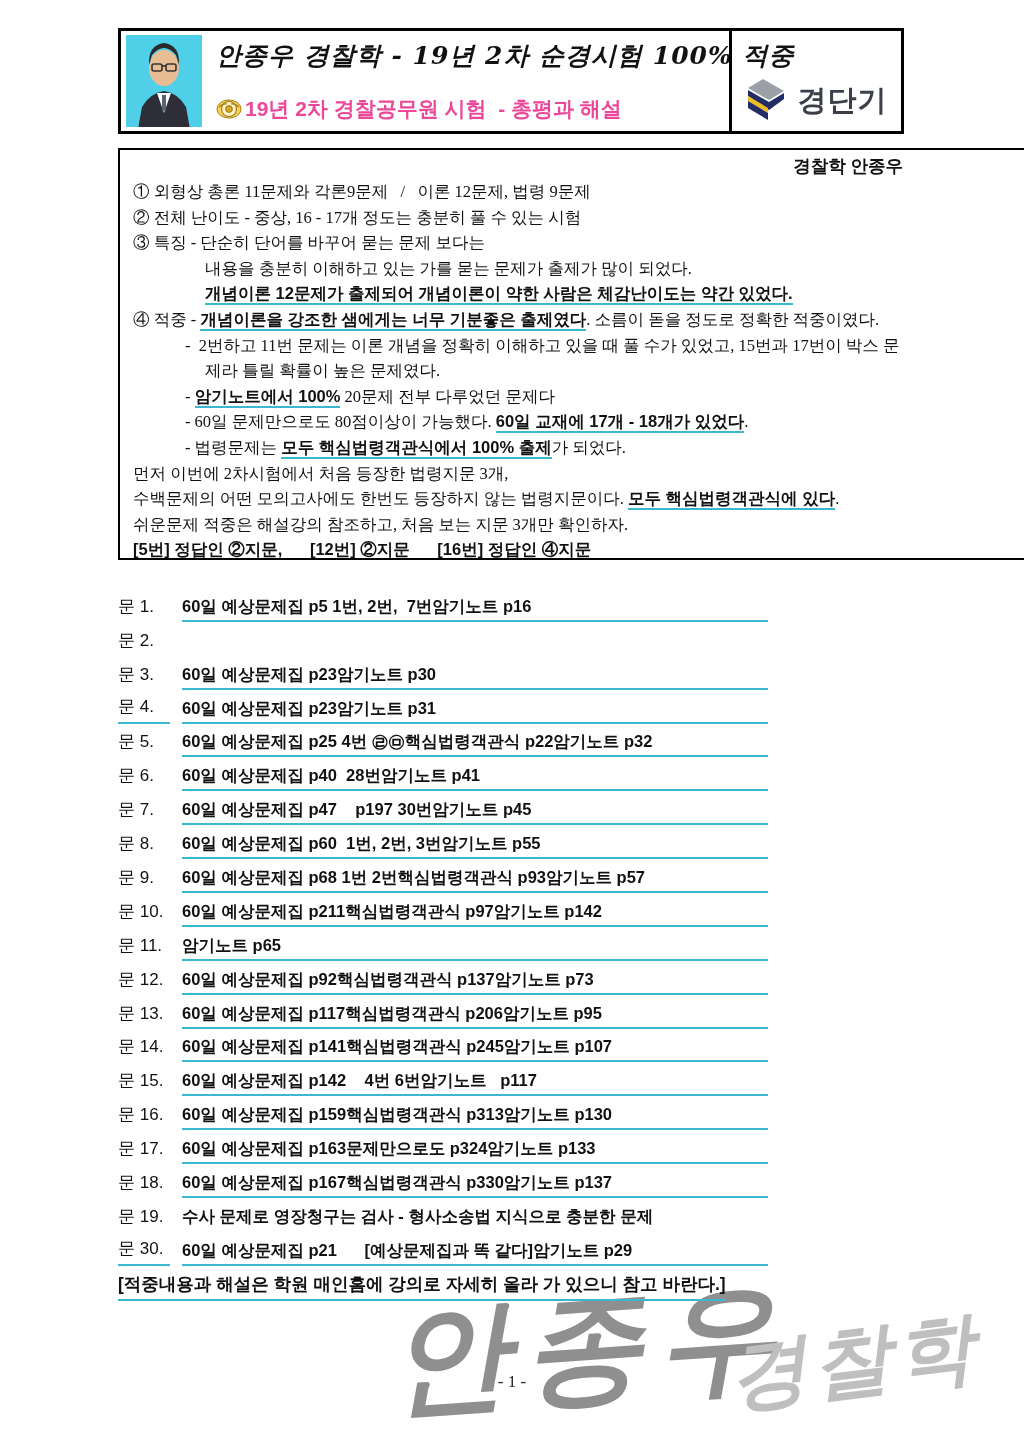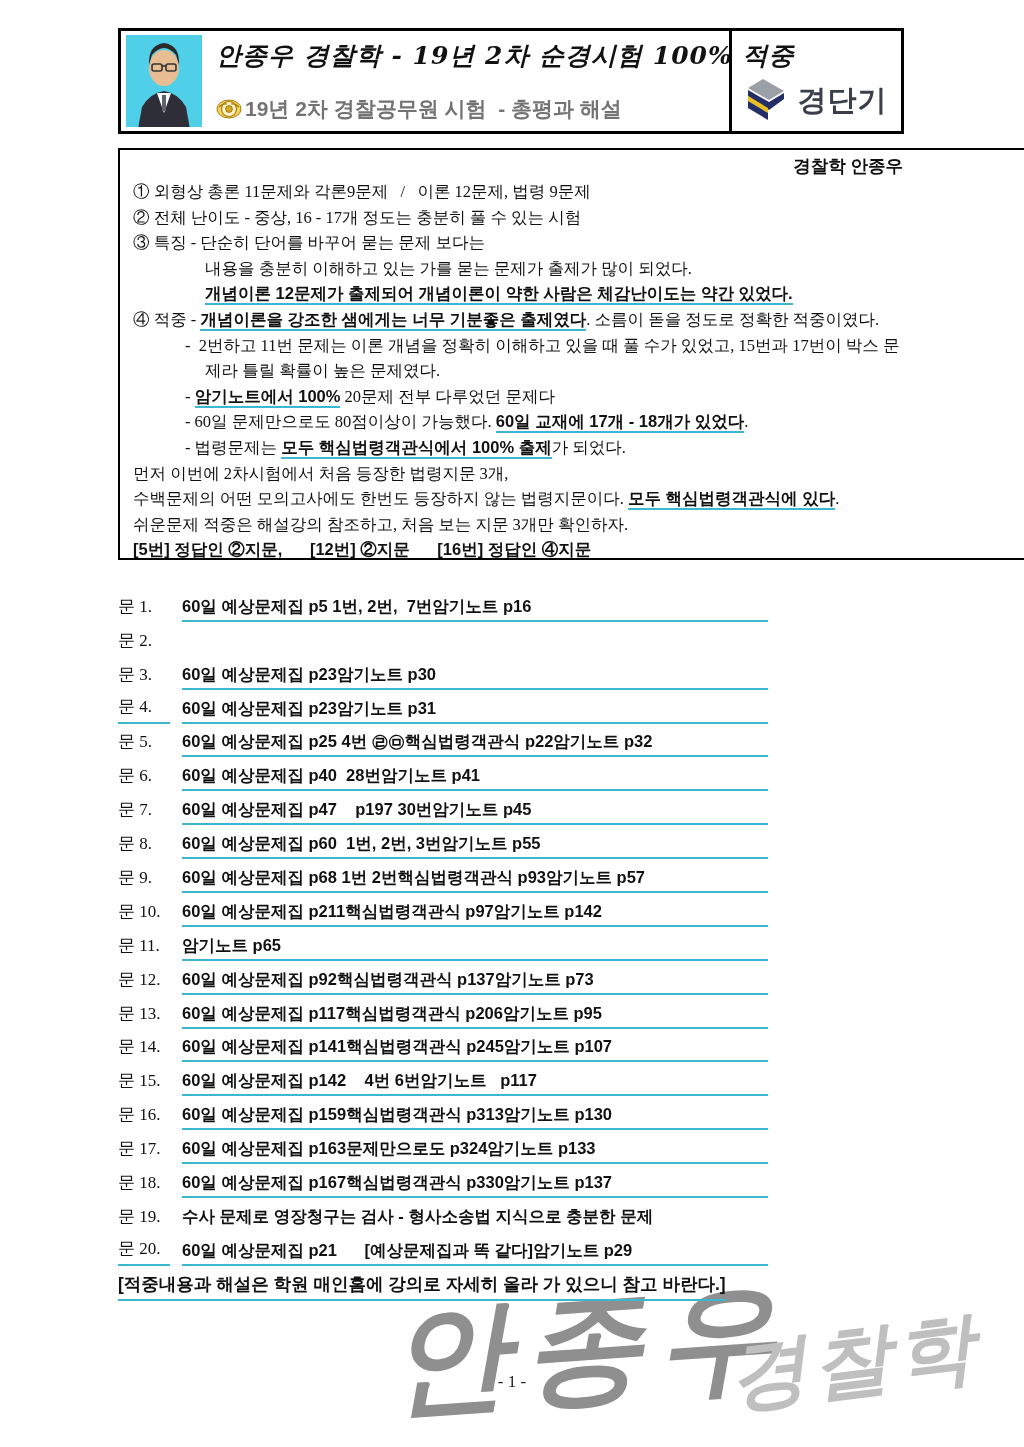--- a/index.html
+++ b/index.html
@@ -20,21 +20,21 @@
     width:76px;margin:4px 0 4px 5px;flex:0 0 auto;position:relative;overflow:hidden;
   }
   .title-cell{
     flex:1;padding:4px 8px 6px 14px;display:flex;flex-direction:column;justify-content:space-between;min-width:0;
   }
   .title1{
     font-family:"DejaVu Serif", serif;font-style:italic;font-weight:bold;
     font-size:25px;letter-spacing:1px;white-space:pre;padding-top:4px;
   }
   .title2{
-    font-family:"Liberation Sans", sans-serif;font-weight:bold;font-size:21px;color:#737373;
+    font-family:"Liberation Sans", sans-serif;font-weight:bold;font-size:21px;color:#ec4899;
     display:flex;align-items:center;gap:3px;white-space:pre;padding-bottom:2px;
   }
   .logo-cell{
     width:172px;flex:0 0 auto;border-left:3px solid #000;
     display:flex;align-items:flex-end;justify-content:center;gap:12px;padding-bottom:10px;box-sizing:border-box;
   }
   .logo-text{
     font-family:"Liberation Sans", sans-serif;font-weight:bold;font-size:29px;color:#3a3f4a;letter-spacing:1px;
   }
   
@@ -51,21 +51,21 @@
   .ov-line span{white-space:pre;}
   .ov-line .b{font-weight:700;font-family:"Liberation Sans", sans-serif;}
   .ov-line .u{border-bottom:2px solid var(--cyan);padding-bottom:1px;}
   .ind0{margin-left:0;}
   .ind1{margin-left:52px;}
   .ind2{margin-left:72px;}
   
   .qlist{position:absolute;left:118px;top:588px;width:786px;}
   .qrow{height:33.9px;display:flex;align-items:flex-end;}
   .qno{
-    width:64px;flex:0 0 auto;font-size:17px;font-family:Liberation Serif, serif;
+    width:64px;flex:0 0 auto;font-size:17px;font-family:Liberation Sans, sans-serif;
     padding-bottom:4px;white-space:pre;
   }
   .qno.ul-label{border-bottom:2px solid var(--cyan);padding-bottom:4px;margin-bottom:0px;width:52px;margin-right:12px;}
   .qcontent{
     width:586px;flex:0 0 auto;display:flex;align-items:flex-end;
     padding-bottom:4px;box-sizing:border-box;
   }
   .qcontent.ul{border-bottom:2px solid var(--cyan);padding-bottom:2px;}
   .qmain,.qmid,.qright{
     font-family:"Liberation Sans", sans-serif;font-weight:700;font-size:16.5px;white-space:pre;
@@ -315,21 +315,21 @@
     <div class="qrow">
       <span class="qno">문 19.</span>
       <span class="qcontent">
         <span class="qmain">수사 문제로 영장청구는 검사 - 형사소송법 지식으로 충분한 문제</span>
         <span class="qmid"></span>
         <span class="qright"></span>
       </span>
     </div>
 
     <div class="qrow">
-      <span class="qno ul-label">문 20.</span>
+      <span class="qno ul-label">문 30.</span>
       <span class="qcontent ul">
         <span class="qmain">60일 예상문제집 p21      [예상문제집과 똑 같다]</span>
         <span class="qmid"></span>
         <span class="qright">암기노트 p29</span>
       </span>
     </div>
   </div>
 
   <div class="footer-note">[적중내용과 해설은 학원 매인홈에 강의로 자세히 올라 가 있으니 참고 바란다.]</div>
 

